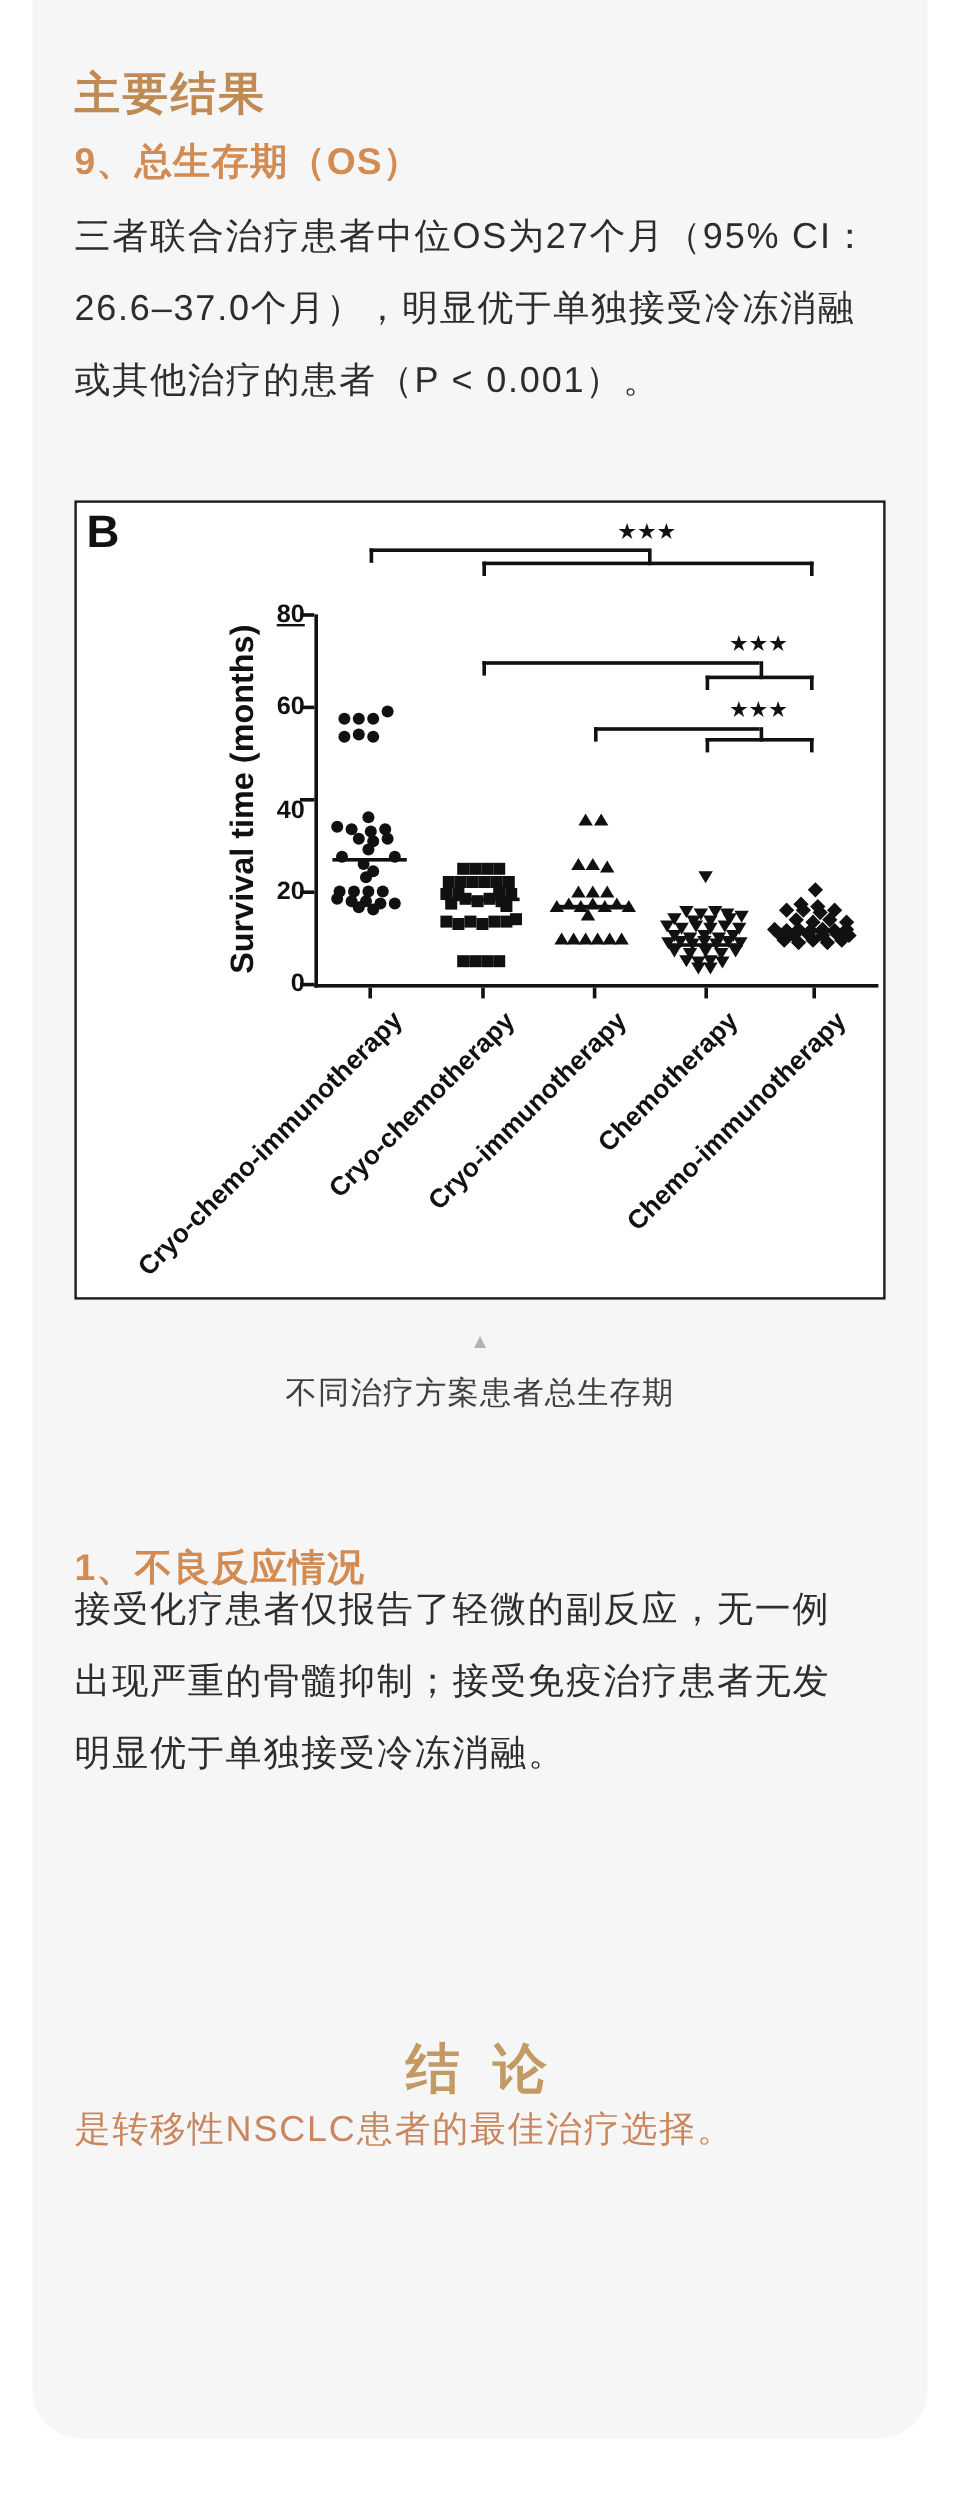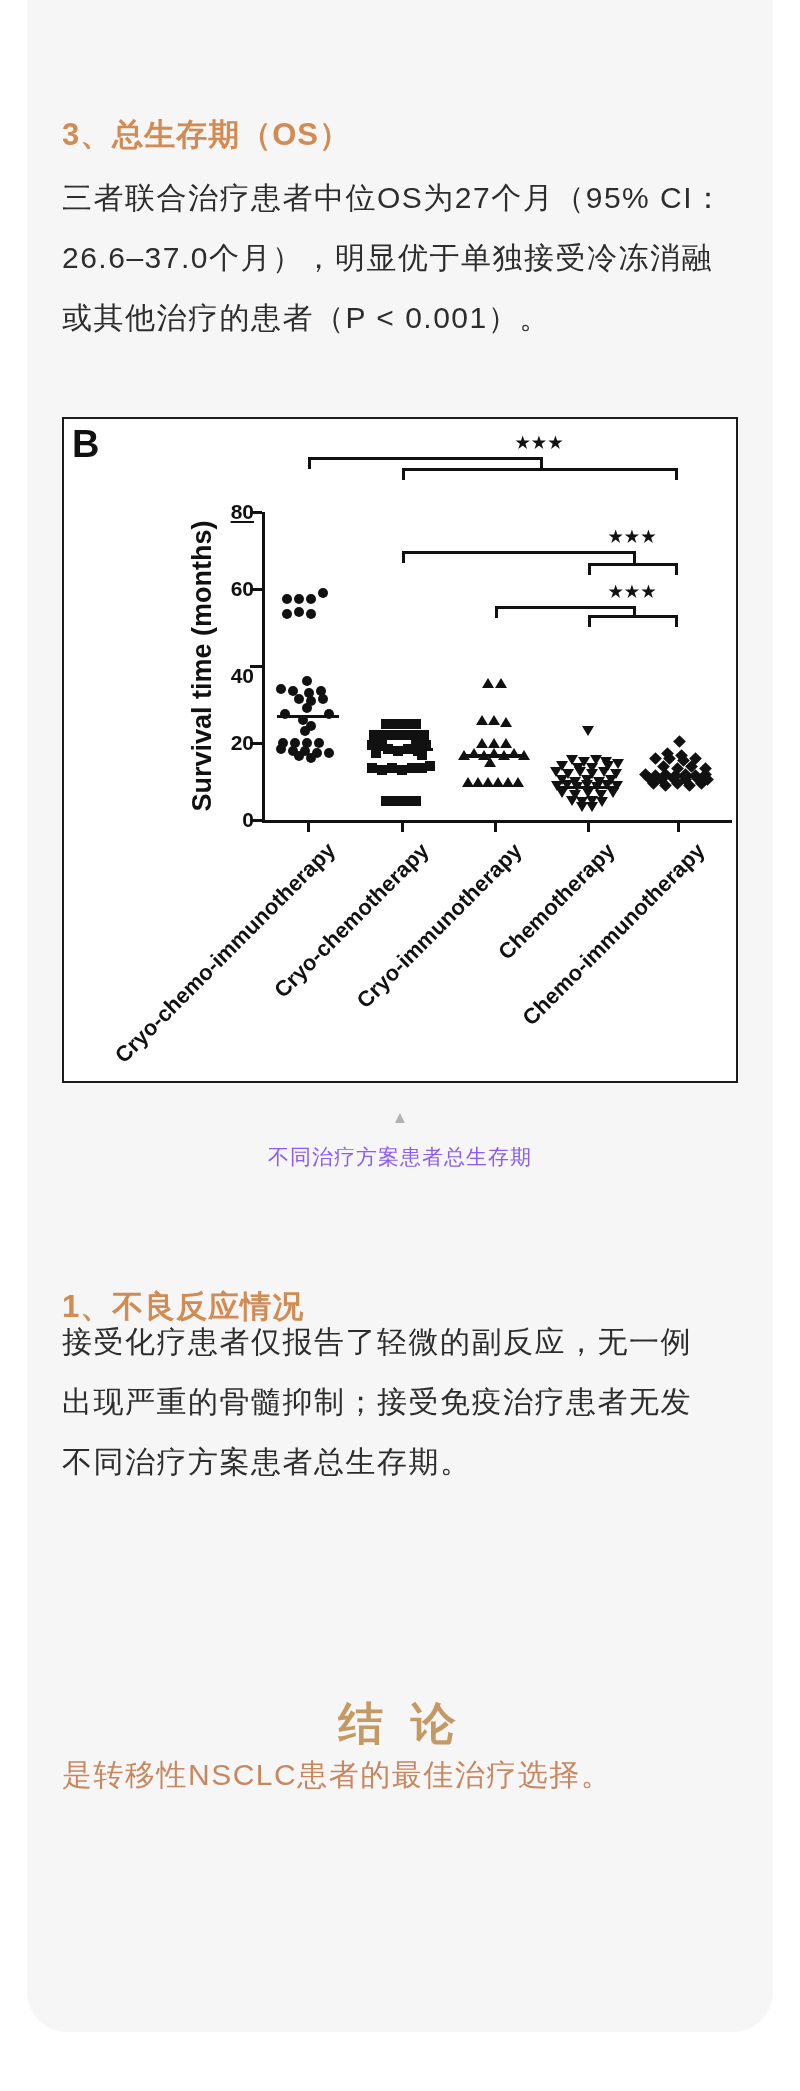--- a/index.html
+++ b/index.html
@@ -26,31 +26,32 @@
   .pt-circle{width:10px;height:10px;background:#111;border-radius:50%;}
   .pt-square{width:10px;height:10px;background:#111;}
   .pt-triangle-up{width:0;height:0;border-left:6px solid transparent;border-right:6px solid transparent;border-bottom:10px solid #111;}
   .pt-triangle-down{width:0;height:0;border-left:6px solid transparent;border-right:6px solid transparent;border-top:10px solid #111;}
   .pt-diamond{width:9px;height:9px;background:#111;transform:rotate(45deg);}
   .median{height:3px;width:62px;}
   .bracket-u{position:absolute;border-top:3px solid #111;border-left:3px solid #111;height:12px;box-sizing:border-box;background:transparent;}
   .bracket-l{position:absolute;border-top:3px solid #111;border-left:3px solid #111;border-right:3px solid #111;height:12px;box-sizing:border-box;background:transparent;}
   .stars{position:absolute;width:90px;text-align:center;font-size:16px;letter-spacing:2px;color:#111;font-weight:bold;}
   .caption-arrow{position:absolute;left:0;top:1108px;width:746px;text-align:center;color:#b3b3b3;font-size:17px;line-height:20px;}
-  .figure-caption{position:absolute;left:0;top:1143px;width:746px;text-align:center;font-size:21px;color:#8b5cf6;letter-spacing:1px;}
+  .figure-caption{position:absolute;left:0;top:1143px;width:746px;text-align:center;font-size:26px;color:#404040;letter-spacing:1px;}
   .h-conclusion{position:absolute;left:0;top:1664px;width:746px;text-align:center;font-size:45px;color:#c49a64;letter-spacing:6px;}
   .para-conclusion{top:1745px;color:#c9875f;}
 </style>
 </head>
 <body>
 
 <div class="card">
 
-
-  <h2 class="h-sec h-sec1">3、总生存期（OS）</h2>
+  <h1 class="gold-serif h-main">主要结果</h1>
+
+  <h2 class="h-sec h-sec1">9、总生存期（OS）</h2>
 
   <div class="para para1">
     <div>三者联合治疗患者中位OS为27个月（95% CI：</div>
     <div>26.6–37.0个月），明显优于单独接受冷冻消融</div>
     <div>或其他治疗的患者（P &lt; 0.001）。</div>
   </div>
 
   <div class="figure-box">
     <div class="panel-label">B</div>
     <div class="ylabel">Survival time (months)</div>
@@ -251,21 +252,21 @@
   </div>
 
   <div class="caption-arrow">▲</div>
   <div class="figure-caption">不同治疗方案患者总生存期</div>
 
   <h2 class="h-sec h-sec2">1、不良反应情况</h2>
 
   <div class="para para2">
     <div>接受化疗患者仅报告了轻微的副反应，无一例</div>
     <div>出现严重的骨髓抑制；接受免疫治疗患者无发</div>
-    <div>不同治疗方案患者总生存期。</div>
+    <div>明显优于单独接受冷冻消融。</div>
   </div>
 
   <h1 class="gold-serif h-conclusion">结 论</h1>
 
   <div class="para para-conclusion">
     <div>是转移性NSCLC患者的最佳治疗选择。</div>
   </div>
 
 </div>
 

